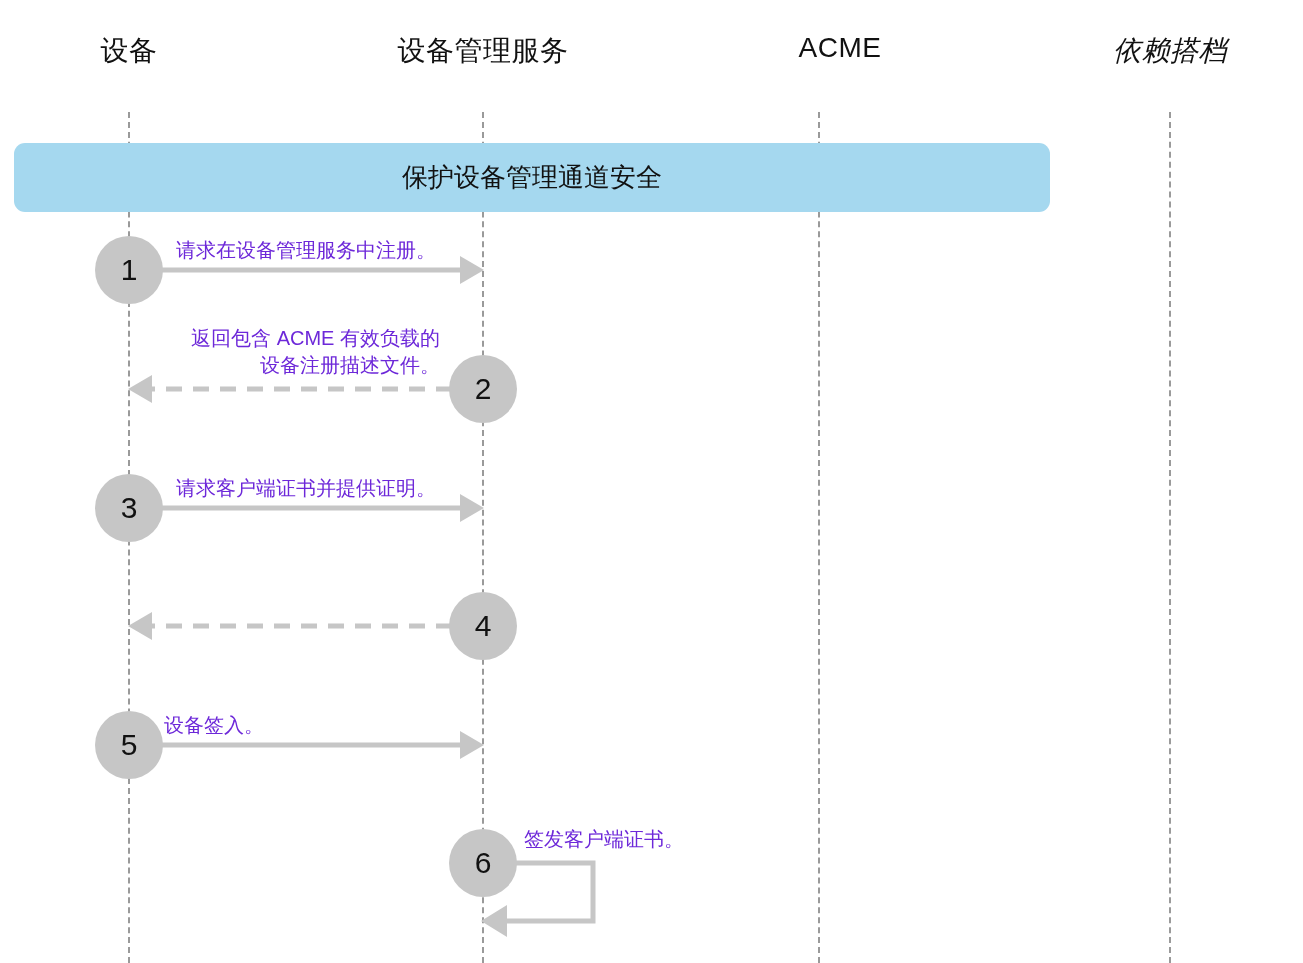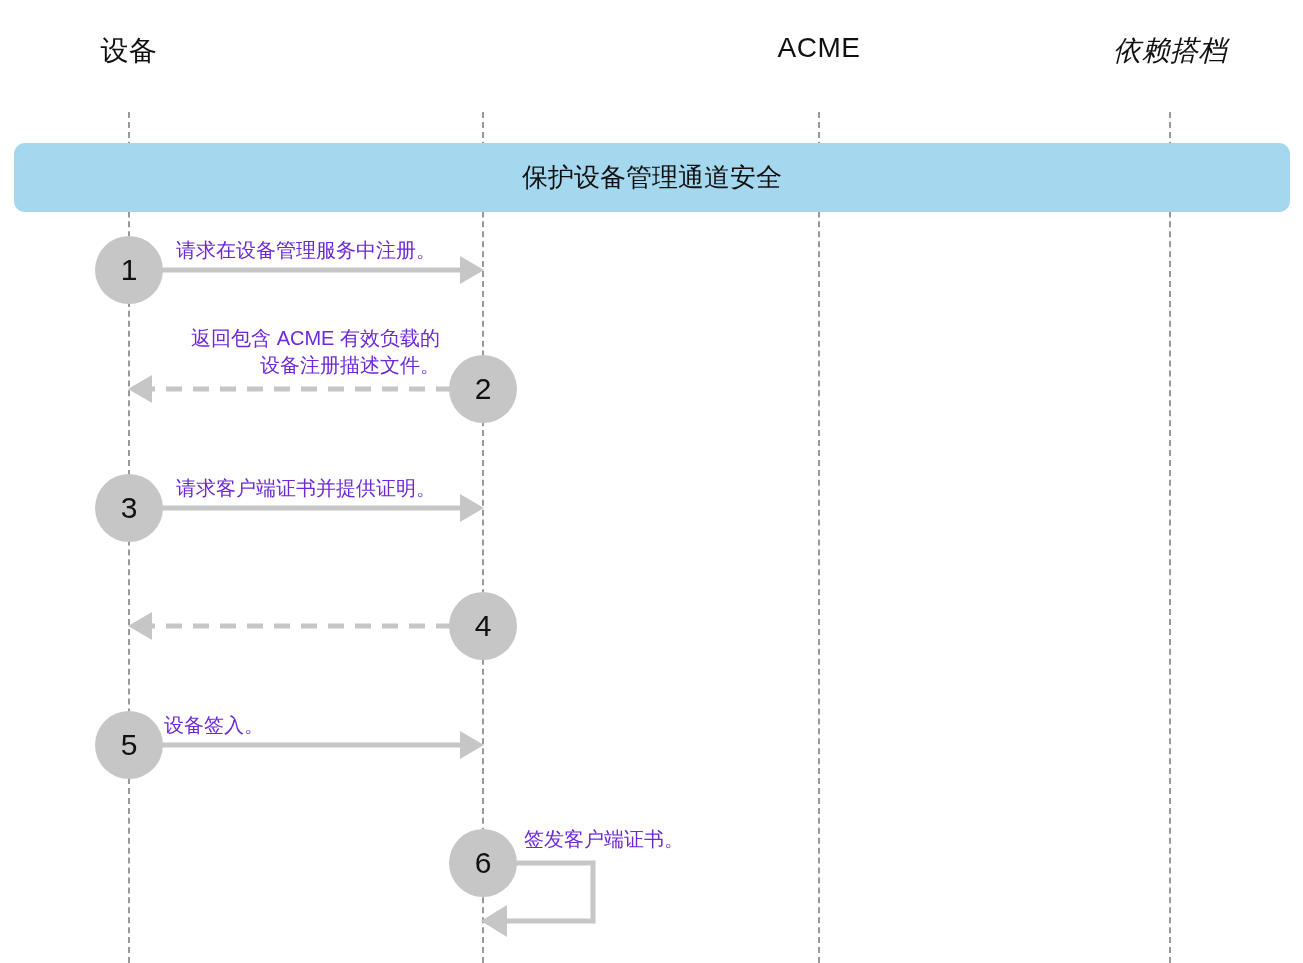--- a/index.html
+++ b/index.html
@@ -29,21 +29,21 @@
     width:0;
     height:851px;
     border-left:2px dashed #9a9a9a;
     transform:translateX(-1px);
   }
 
   .banner{
     position:absolute;
     left:14px;
     top:143px;
-    width:1276px;
+    width:1036px;
     height:69px;
     background:#a5d8ef;
     border-radius:11px;
     display:flex;
     align-items:center;
     justify-content:center;
   }
   .banner-text{
     font-size:26px;
     color:#111111;
@@ -76,21 +76,22 @@
   .ln{stroke:#c6c6c6;stroke-width:5;fill:none;}
   .ln-dash{stroke:#c6c6c6;stroke-width:5;fill:none;stroke-dasharray:16 11;}
   .head{fill:#c6c6c6;}
 </style>
 </head>
 <body>
 
 <div id="canvas">
 
   <div class="lane-header" style="left:129px;">设备</div>
-  <div class="lane-header" style="left:819px;">ACME</div>
+  <div class="lane-header" style="left:483px;">设备管理服务</div>
+  <div class="lane-header" style="left:840px;">ACME</div>
   <div class="lane-header" style="left:1170px;font-style:italic;">依赖搭档</div>
 
   <div class="lifeline" style="left:129px;"></div>
   <div class="lifeline" style="left:483px;"></div>
   <div class="lifeline" style="left:819px;"></div>
   <div class="lifeline" style="left:1170px;"></div>
 
   <div class="banner">
     <span class="banner-text">保护设备管理通道安全</span>
   </div>

